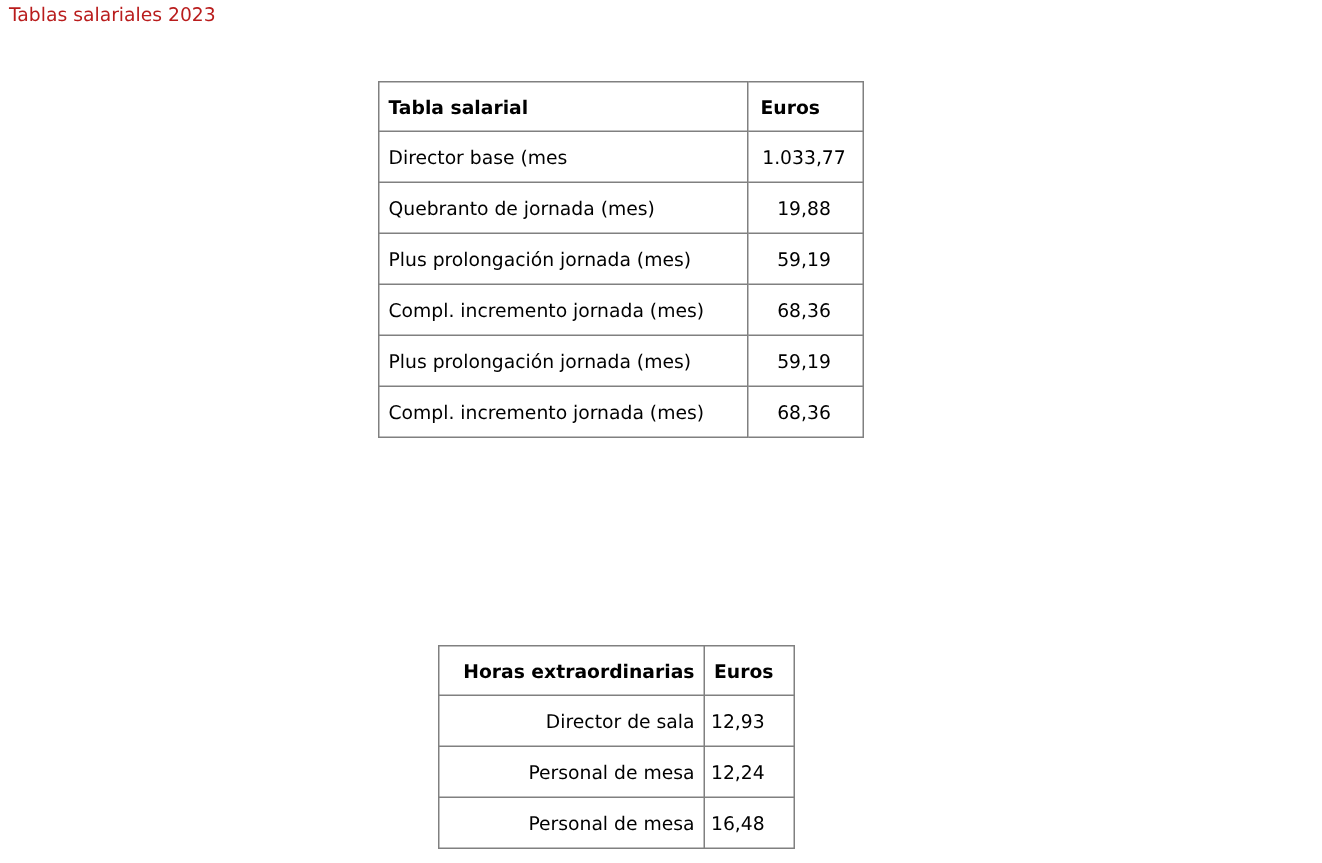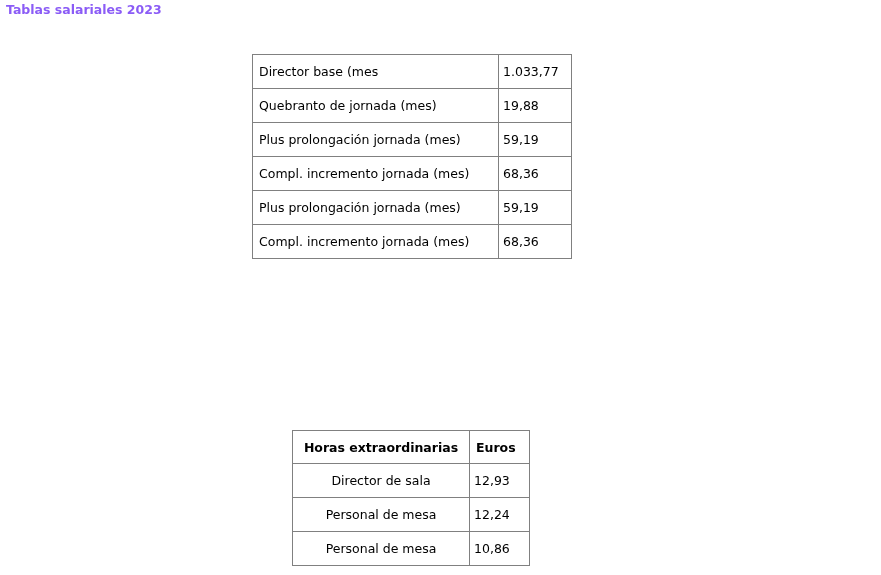--- a/index.html
+++ b/index.html
@@ -14,23 +14,22 @@
     font-size: 12px;
     color: #000000;
     position: relative;
     overflow: hidden;
   }
   .page-title {
     position: absolute;
     left: 6px;
     top: 2px;
     font-size: 12.5px;
-    color: #8b5cf6;
+    color: #b91c1c;
     white-space: nowrap;
-    font-weight: bold;
   }
   table.salary {
     border-collapse: collapse;
     table-layout: fixed;
   }
   table.salary td, table.salary th {
     border: 1px solid #808080;
     vertical-align: middle;
     font-weight: normal;
     font-size: 12.5px;
@@ -43,42 +42,42 @@
     top: 54px;
   }
   #table1 .c-label {
     width: 231px;
     padding: 6px 8px 6px 6px;
     text-align: left;
   }
   #table1 .c-value {
     width: 62px;
     padding: 6px 6px 6px 4px;
-    text-align: left;
+    text-align: center;
   }
   #table1 .hdr .c-label,
   #table1 .hdr .c-value {
     font-weight: bold;
   }
   #table1 .hdr .c-value {
     text-align: left;
     padding-left: 8px;
   }
   #table1 tr { height: 34px; }
   #table1 tr.hdr { height: 33px; }
   
   #table2-wrap {
     position: absolute;
     left: 292px;
     top: 430px;
   }
   #table2 .c-label {
     width: 164px;
     padding: 6px 6px 6px 6px;
-    text-align: center;
+    text-align: right;
   }
   #table2 .c-value {
     width: 47px;
     padding: 6px 6px 6px 4px;
   }
   #table2 .hdr .c-label,
   #table2 .hdr .c-value {
     font-weight: bold;
   }
   #table2 .hdr .c-value {
@@ -89,20 +88,24 @@
   #table2 tr.hdr { height: 33px; }
 </style>
 </head>
 <body>
 
 <div class="page-title">Tablas salariales 2023</div>
 
 <div id="table1-wrap">
   <table id="table1" class="salary">
     <tbody>
+      <tr class="hdr">
+        <th class="c-label">Tabla salarial</th>
+        <th class="c-value">Euros</th>
+      </tr>
       <tr>
         <td class="c-label">Director base (mes</td>
         <td class="c-value">1.033,77</td>
       </tr>
       <tr>
         <td class="c-label">Quebranto de jornada (mes)</td>
         <td class="c-value">19,88</td>
       </tr>
       <tr>
         <td class="c-label">Plus prolongación jornada (mes)</td>
@@ -134,17 +137,17 @@
       <tr>
         <td class="c-label">Director de sala</td>
         <td class="c-value">12,93</td>
       </tr>
       <tr>
         <td class="c-label">Personal de mesa</td>
         <td class="c-value">12,24</td>
       </tr>
       <tr>
         <td class="c-label">Personal de mesa</td>
-        <td class="c-value">10,86</td>
+        <td class="c-value">16,48</td>
       </tr>
     </tbody>
   </table>
 </div>
 
 </body></html>

